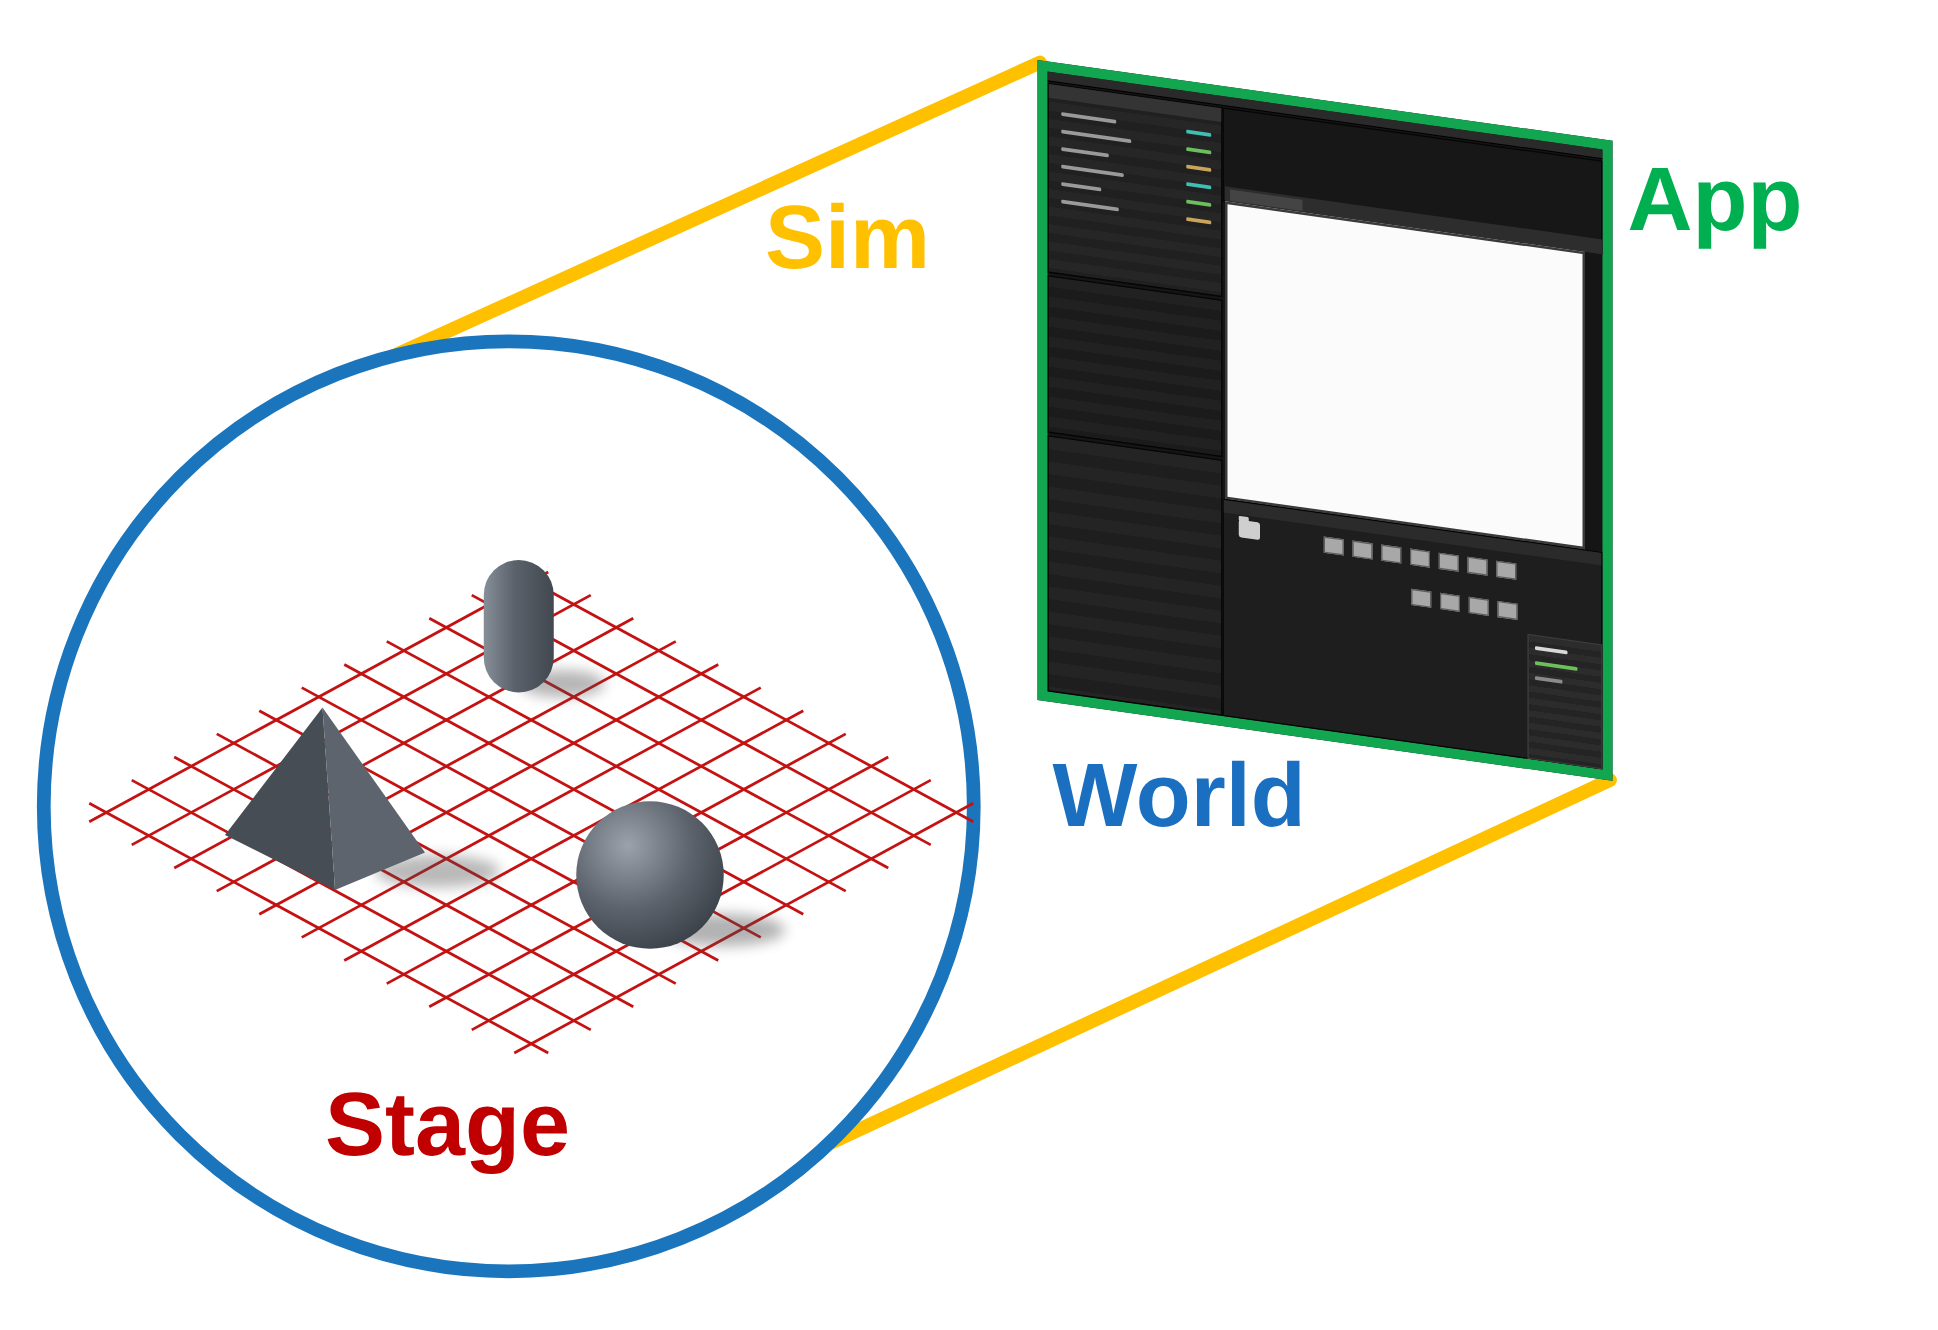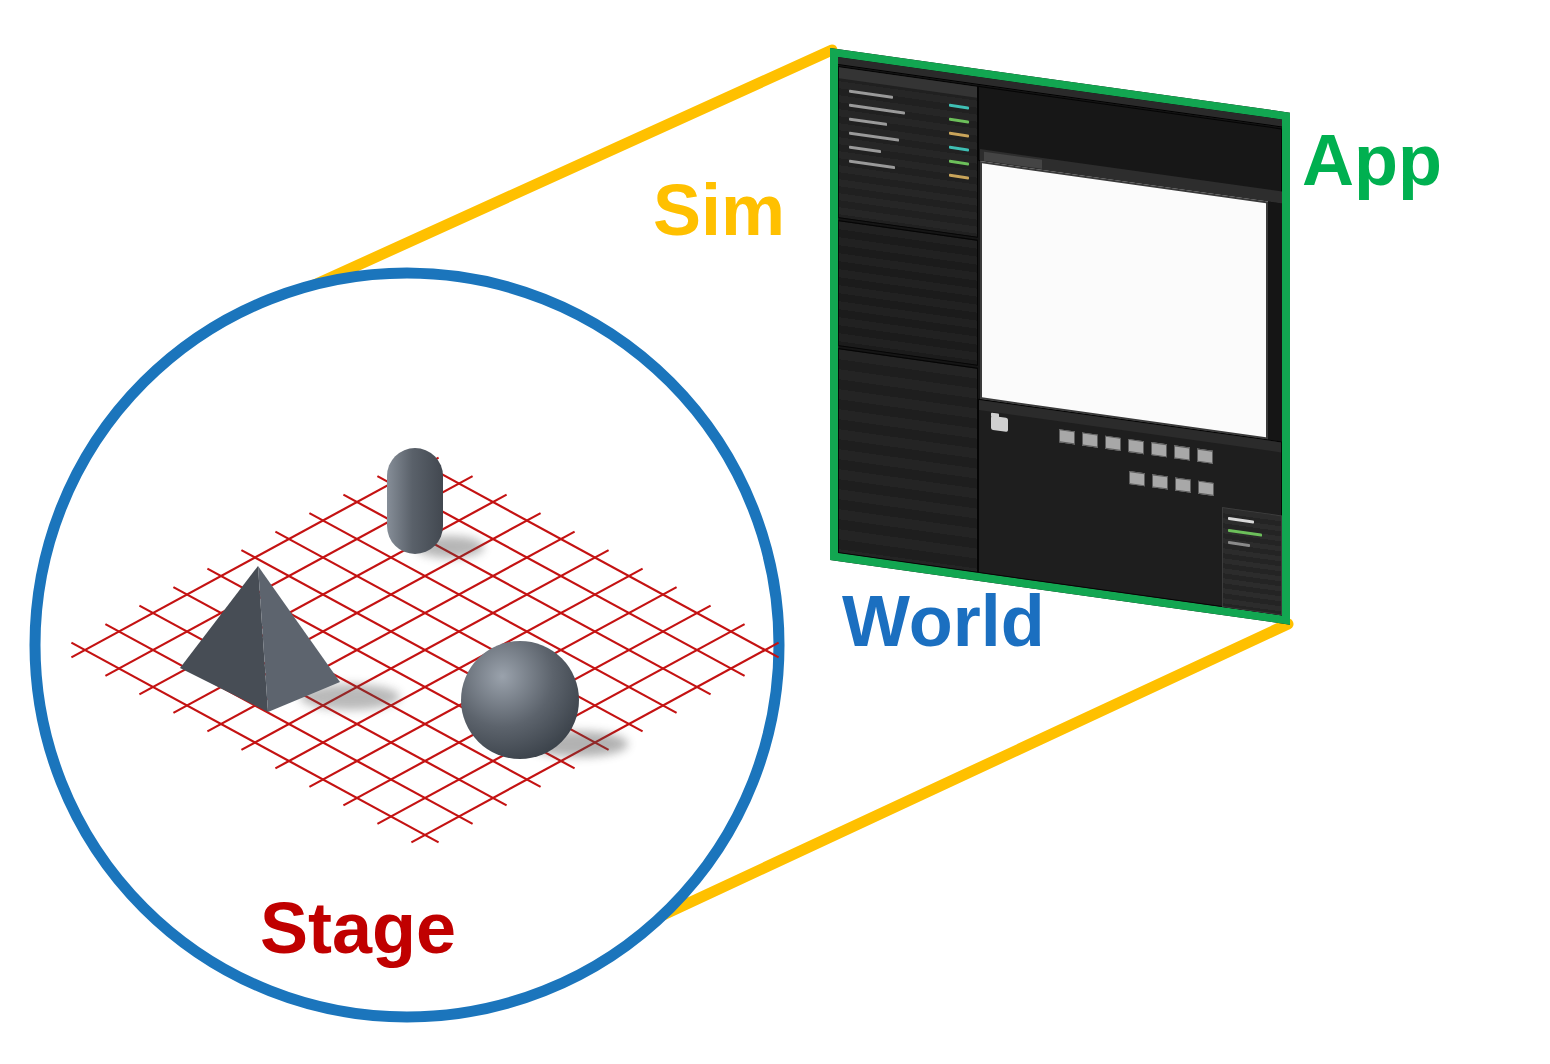--- a/index.html
+++ b/index.html
@@ -3,23 +3,23 @@
 <meta charset="utf-8">
 <style>
   html,body{margin:0;padding:0;background:#ffffff;}
   #root{position:relative;width:1550px;height:1064px;background:#ffffff;overflow:hidden;
         font-family:"Liberation Sans",sans-serif;}
   #diagram-svg{position:absolute;left:0;top:0;z-index:1;}
 
   
   .lbl{position:absolute;z-index:5;font-weight:bold;font-size:72px;line-height:1;letter-spacing:0px;}
   #lbl-scene{left:253px;top:352px;}
-  #lbl-stage{left:260px;top:892px;}
+  #lbl-stage{left:260px;top:864px;}
   #lbl-world{left:842px;top:585px;}
-  #lbl-sim{left:612px;top:174px;margin-left:41px;}
+  #lbl-sim{left:612px;top:154px;}
   #lbl-app{left:1302px;top:124px;}
 
   
   #app-shot{position:absolute;left:830px;top:48px;width:460px;height:512px;z-index:3;
             box-sizing:border-box;border:8px solid #12A651;background:#151515;
             transform:skewY(8deg);transform-origin:0 0;overflow:hidden;}
   #app-shot *{position:absolute;box-sizing:border-box;}
 
   .menubar{left:0;top:0;width:444px;height:8px;background:#2a2a2a;border-bottom:1px solid #000;}
 
@@ -187,16 +187,16 @@
     </div>
 
     <div id="props-panel">
       <div class="mini-dash d1"></div>
       <div class="mini-dash d2"></div>
       <div class="mini-dash d3"></div>
     </div>
   </div>
 
   <div class="lbl" id="lbl-stage" style="color: rgb(192, 0, 0);">Stage</div>
-  <div class="lbl" id="lbl-world" style="color: rgb(27, 111, 192);">World</div>
+  <div class="lbl" id="lbl-world" style="color: rgb(27, 111, 192); margin-top: 16px;">World</div>
   <div class="lbl" id="lbl-sim" style="color: rgb(255, 192, 0);">Sim</div>
   <div class="lbl" id="lbl-app" style="color: rgb(0, 176, 80);">App</div>
 </div>
 
 </body></html>

